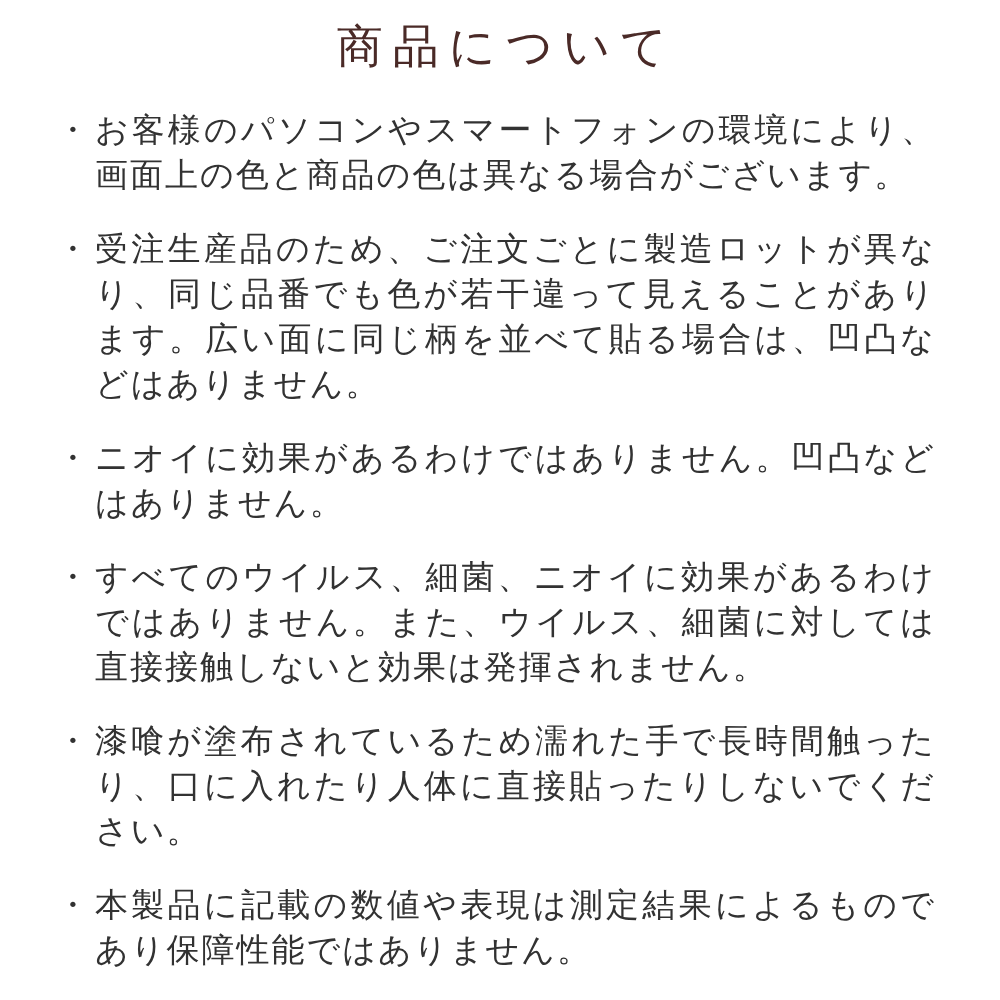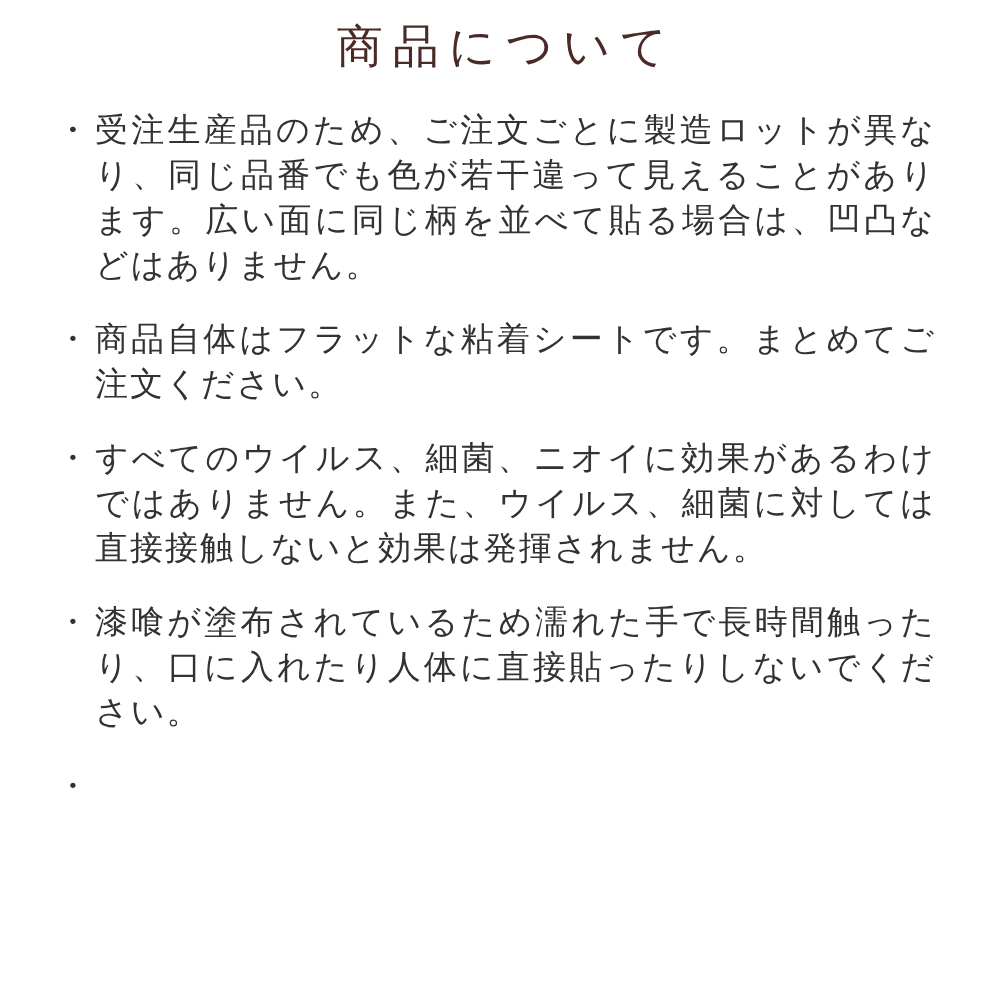--- a/index.html
+++ b/index.html
@@ -64,35 +64,37 @@
 </style>
 </head>
 <body>
 
 <div class="page">
   <h1 class="page-title">商品について</h1>
 
   <ul class="notes-list">
     <li class="note-item">
       <span class="bullet-dot">・</span>
+      <span class="note-text">お客様のパソコンやスマートフォンの環境により、画面上の色と商品の色は異なる場合がございます。</span>
     </li>
     <li class="note-item">
       <span class="bullet-dot">・</span>
       <span class="note-text">受注生産品のため、ご注文ごとに製造ロットが異なり、同じ品番でも色が若干違って見えることがあります。広い面に同じ柄を並べて貼る場合は、凹凸などはありません。</span>
     </li>
     <li class="note-item">
       <span class="bullet-dot">・</span>
-      <span class="note-text">商品自体はフラットな粘着シートです。まとめてご注文ください。</span>
+      <span class="note-text">ニオイに効果があるわけではありません。凹凸などはありません。</span>
     </li>
     <li class="note-item">
       <span class="bullet-dot">・</span>
       <span class="note-text">すべてのウイルス、細菌、ニオイに効果があるわけではありません。また、ウイルス、細菌に対しては直接接触しないと効果は発揮されません。</span>
     </li>
     <li class="note-item">
       <span class="bullet-dot">・</span>
       <span class="note-text">漆喰が塗布されているため濡れた手で長時間触ったり、口に入れたり人体に直接貼ったりしないでください。</span>
     </li>
     <li class="note-item">
       <span class="bullet-dot">・</span>
+      <span class="note-text">本製品に記載の数値や表現は測定結果によるものであり保障性能ではありません。</span>
     </li>
 
   </ul>
 </div>
 
 </body></html>

